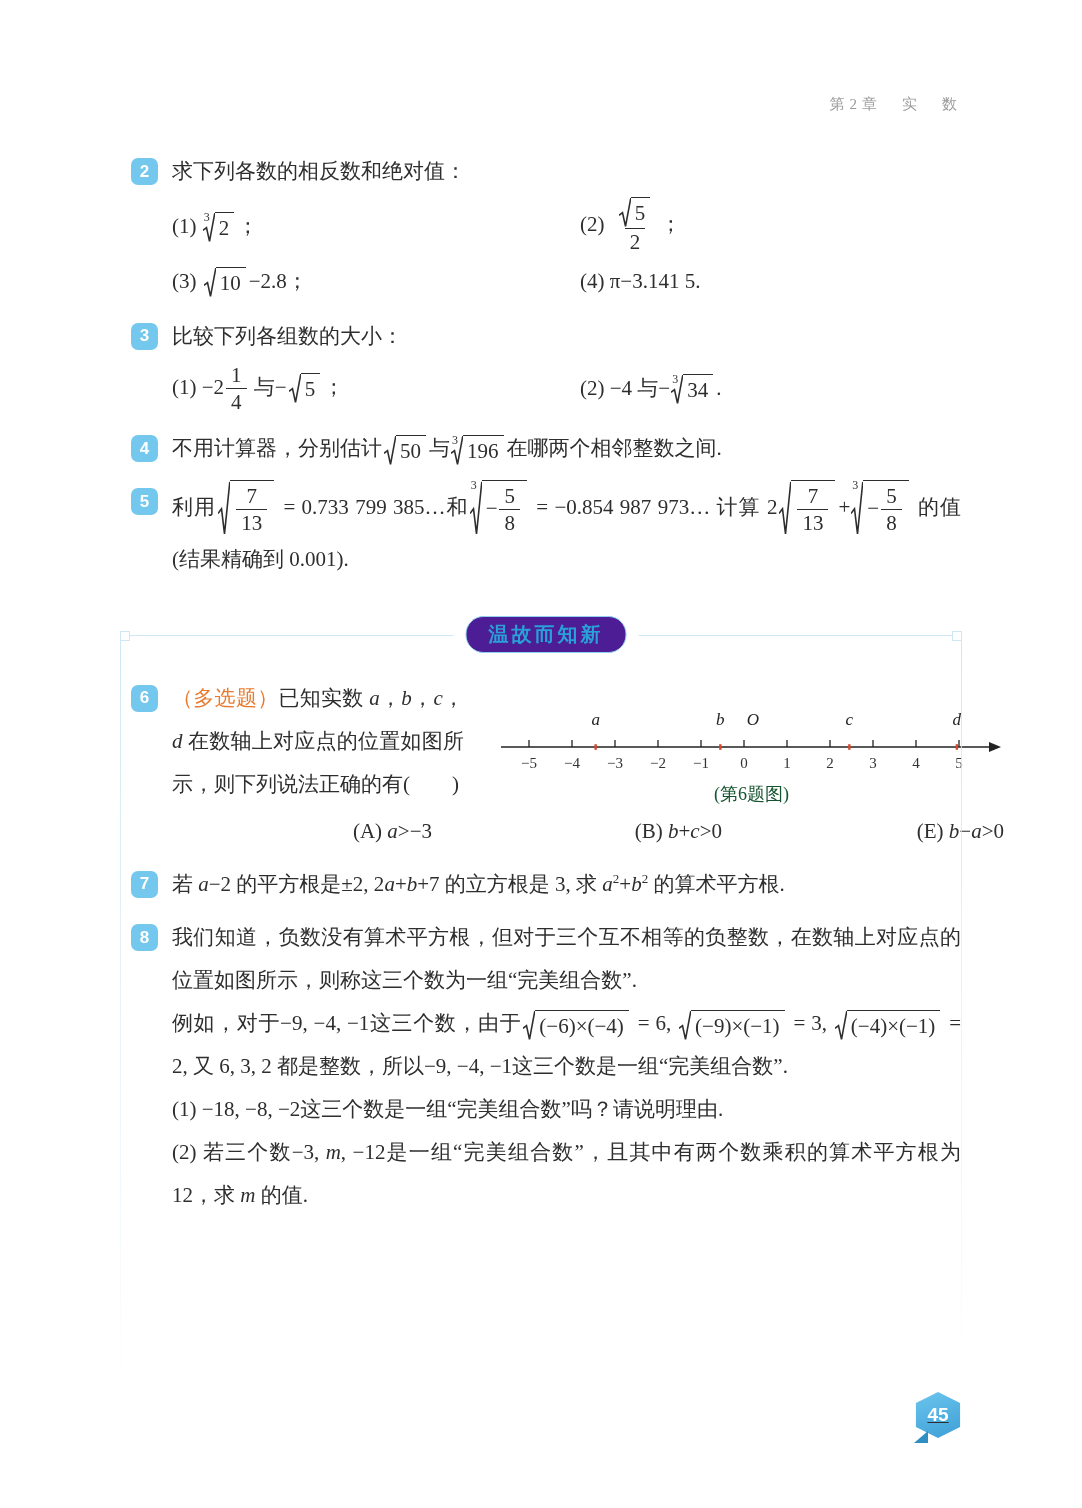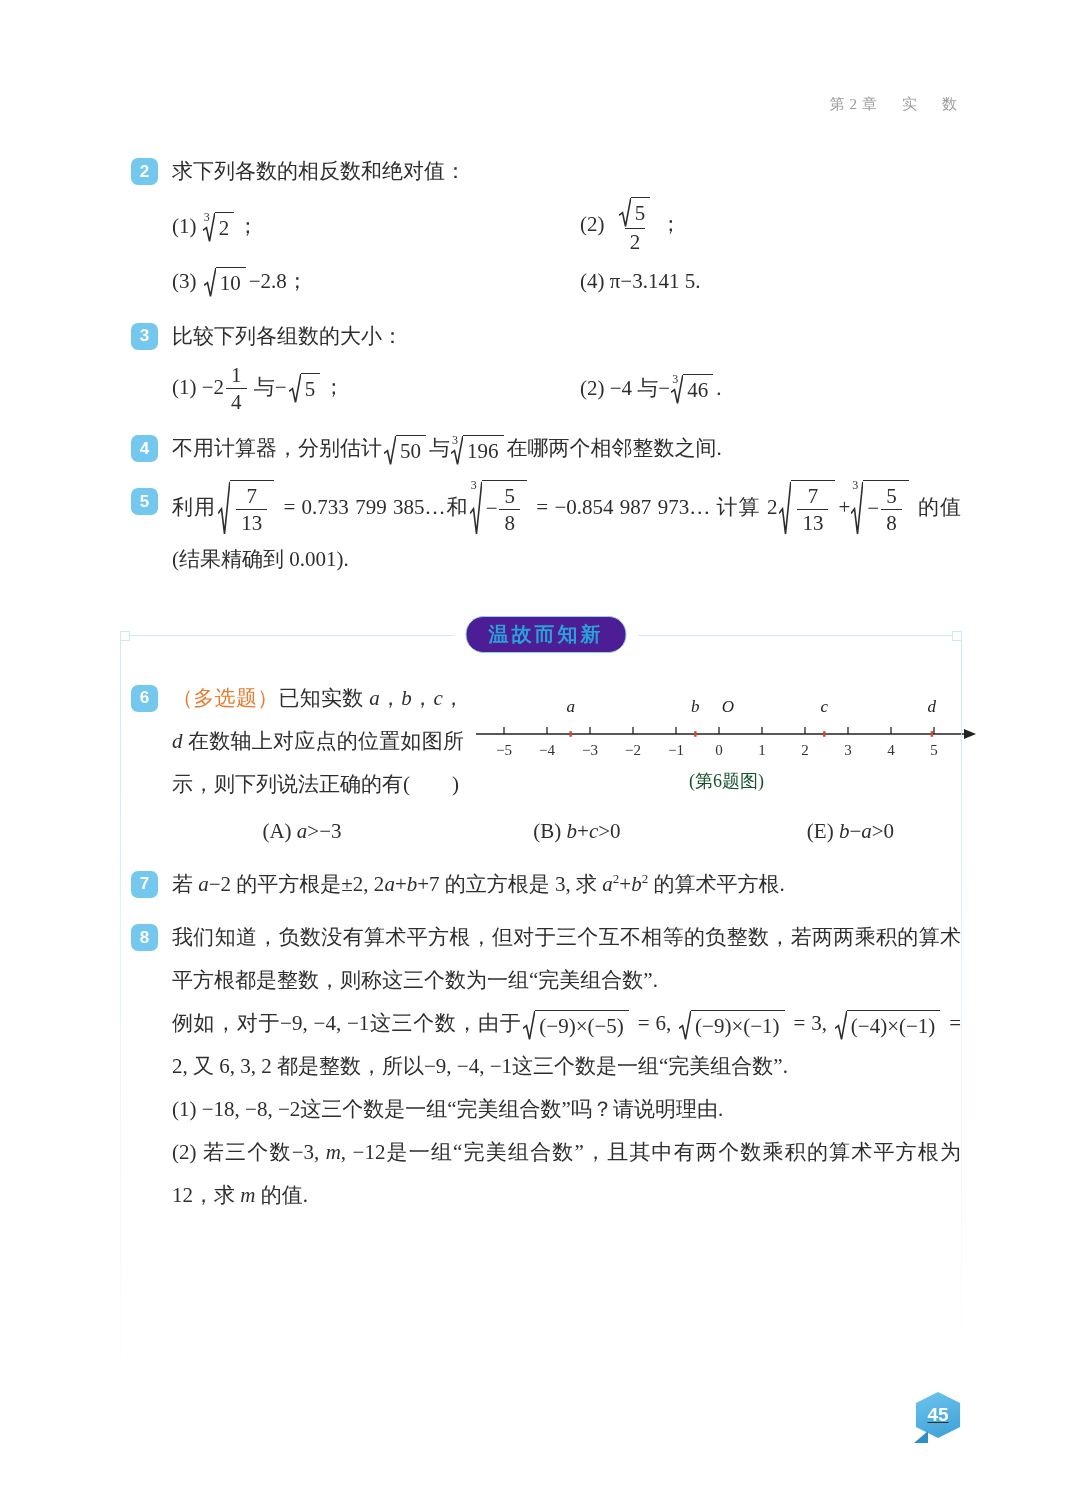--- a/index.html
+++ b/index.html
@@ -42,27 +42,27 @@
   .side-l,.side-r{position:absolute;top:4px;width:1px;height:760px;
     background:linear-gradient(#cfe8f5,rgba(207,232,245,0));}
   .side-l{left:-11px;}
   .side-r{right:-1px;}
   .pill-wrap{position:absolute;top:-19px;left:50%;transform:translateX(-50%);background:#fff;padding:0 12px;}
   .pill{display:inline-block;border:1.5px solid #93d2ef;color:#2aa0d8;background:#4c1d95;
     border-radius:18px;padding:4px 22px;font-size:20px;letter-spacing:3px;
     font-family:"Liberation Sans","DejaVu Sans",sans-serif;font-weight:bold;white-space:nowrap;}
 
   
-  .p6top{display:flex;align-items:center;}
+  .p6top{display:flex;align-items:flex-end;gap:25px;}
   .p6text{width:292px;}
   .p6fig{flex:0 0 505px;margin:6px 0 0 10px;}
   .nl{width:505px;height:66px;}
   figure{margin:0;}
   figcaption{width:505px;text-align:center;font-size:18px;color:#14532d;margin-top:8px;line-height:1.3;}
-  .opts{display:grid;grid-template-columns:260px 290px 1fr;row-gap:9px;margin-top:4px;text-align:center;}
+  .opts{display:grid;grid-template-columns:260px 290px 1fr;row-gap:9px;margin-top:4px;text-align:right;}
 
   
   .page-badge{position:absolute;right:120px;bottom:70px;width:48px;height:46px;text-decoration:underline;}
   .page-badge .hex{width:100%;height:100%;background:linear-gradient(160deg,#6cc5ee,#3d9fd6);
     clip-path:polygon(50% 0,96% 24%,96% 76%,50% 100%,4% 76%,4% 24%);
     display:flex;align-items:center;justify-content:center;color:#fff;
     font-family:"Liberation Sans","DejaVu Sans",sans-serif;font-weight:bold;font-size:19px;}
   .page-badge .tail{position:absolute;left:0;bottom:-5px;width:14px;height:12px;background:#2f8fc2;
     clip-path:polygon(0 100%,100% 0,100% 100%);}
 </style>
@@ -119,21 +119,21 @@
                 <svg viewBox="0 0 12 24" preserveAspectRatio="none" class="rsign">
                   <path d="M0 14 L3.5 12 L6.5 22.5 L11.8 0.8" fill="none" stroke="currentColor" stroke-width="1.6" vector-effect="non-scaling-stroke"></path>
                 </svg>
                 <span class="rbody">5</span>
               </span>；</span>
           <span>(2) −4 与−<span class="rad cb">
                 <span class="ridx">3</span>
                 <svg viewBox="0 0 12 24" preserveAspectRatio="none" class="rsign">
                   <path d="M0 14 L3.5 12 L6.5 22.5 L11.8 0.8" fill="none" stroke="currentColor" stroke-width="1.6" vector-effect="non-scaling-stroke"></path>
                 </svg>
-                <span class="rbody">46</span>
+                <span class="rbody">34</span>
               </span>.</span>
         </div>
       </div>
     </section>
 
     <section class="prob">
       <span class="badge">4</span>
       <div class="pbody">
         <p class="ptext">不用计算器，分别估计<span class="rad">
               <svg viewBox="0 0 12 24" preserveAspectRatio="none" class="rsign">
@@ -256,26 +256,26 @@
       <section class="prob">
         <span class="badge">7</span>
         <div class="pbody">
           <p class="ptext">若 <span class="mi">a</span>−2 的平方根是±2, 2<span class="mi">a</span>+<span class="mi">b</span>+7 的立方根是 3, 求 <span class="mi">a</span><sup>2</sup>+<span class="mi">b</span><sup>2</sup> 的算术平方根.</p>
         </div>
       </section>
 
       <section class="prob">
         <span class="badge">8</span>
         <div class="pbody">
-          <p>我们知道，负数没有算术平方根，但对于三个互不相等的负整数，若两两乘积的算术平方根都是整数，则称这三个数为一组“完美组合数”.</p>
+          <p>我们知道，负数没有算术平方根，但对于三个互不相等的负整数，在数轴上对应点的位置如图所示，则称这三个数为一组“完美组合数”.</p>
           <p>例如，对于−9, −4, −1这三个数，由于<span class="rad">
                 <svg viewBox="0 0 12 24" preserveAspectRatio="none" class="rsign">
                   <path d="M0 14 L3.5 12 L6.5 22.5 L11.8 0.8" fill="none" stroke="currentColor" stroke-width="1.6" vector-effect="non-scaling-stroke"></path>
                 </svg>
-                <span class="rbody">(−9)×(−5)</span>
+                <span class="rbody">(−6)×(−4)</span>
               </span> = 6, <span class="rad">
                 <svg viewBox="0 0 12 24" preserveAspectRatio="none" class="rsign">
                   <path d="M0 14 L3.5 12 L6.5 22.5 L11.8 0.8" fill="none" stroke="currentColor" stroke-width="1.6" vector-effect="non-scaling-stroke"></path>
                 </svg>
                 <span class="rbody">(−9)×(−1)</span>
               </span> = 3, <span class="rad">
                 <svg viewBox="0 0 12 24" preserveAspectRatio="none" class="rsign">
                   <path d="M0 14 L3.5 12 L6.5 22.5 L11.8 0.8" fill="none" stroke="currentColor" stroke-width="1.6" vector-effect="non-scaling-stroke"></path>
                 </svg>
                 <span class="rbody">(−4)×(−1)</span>

